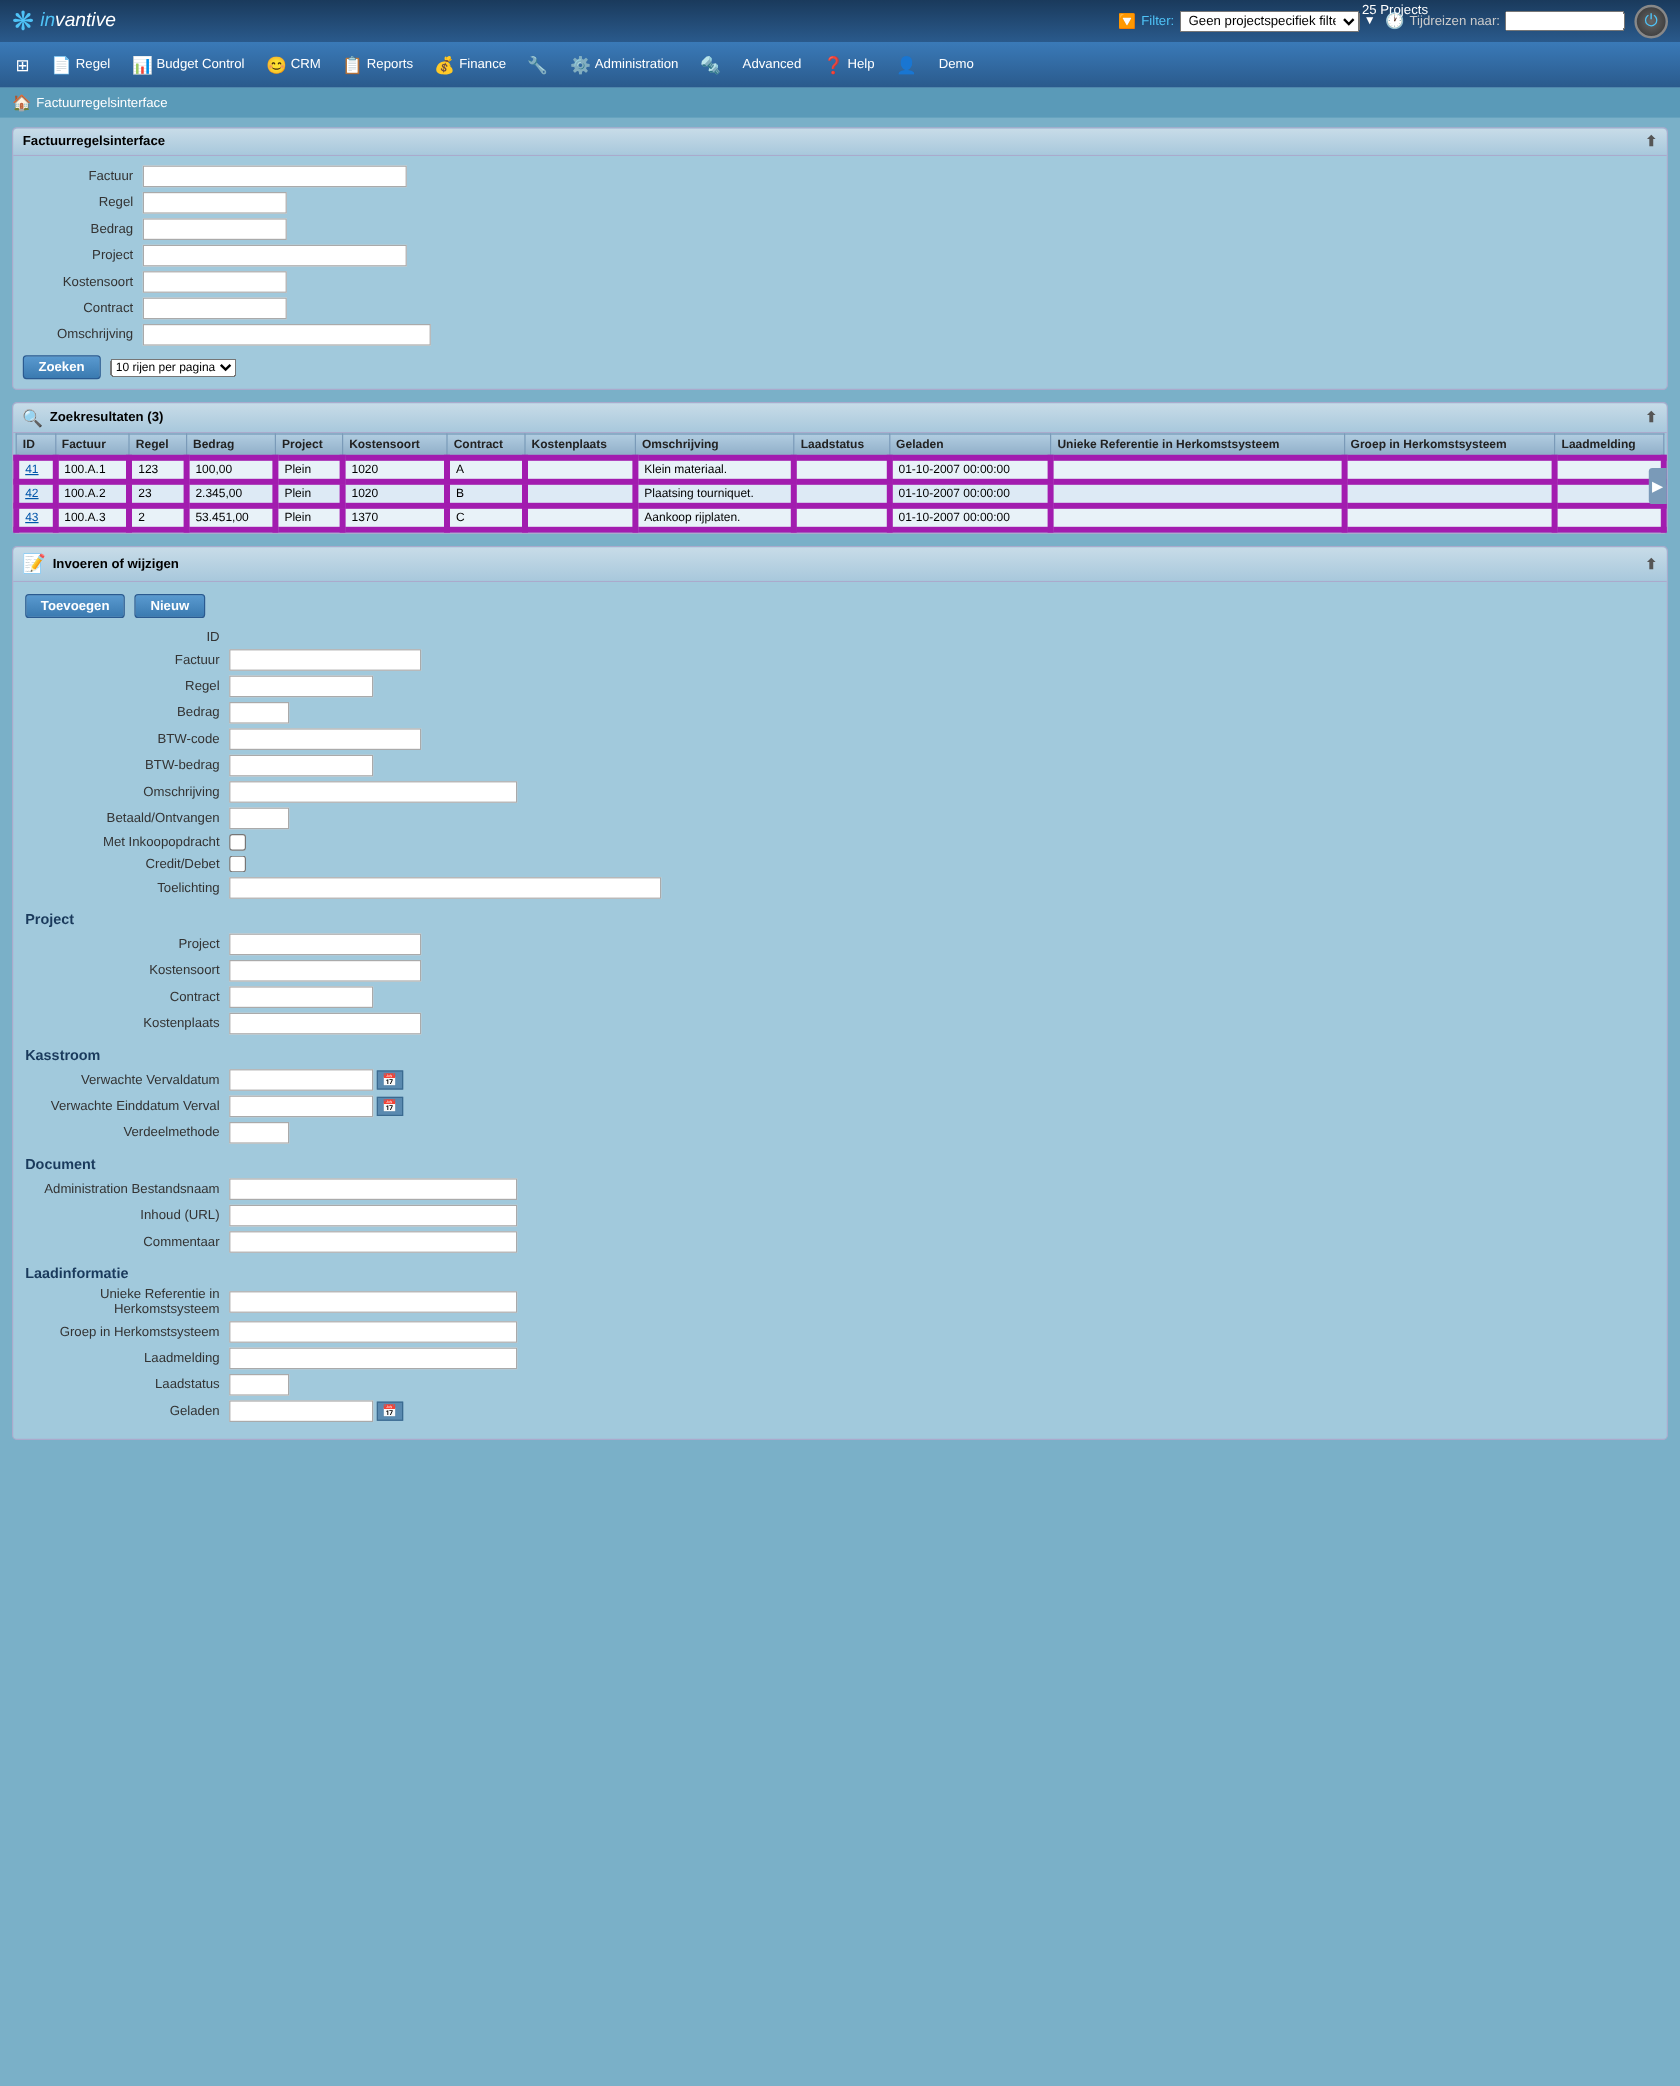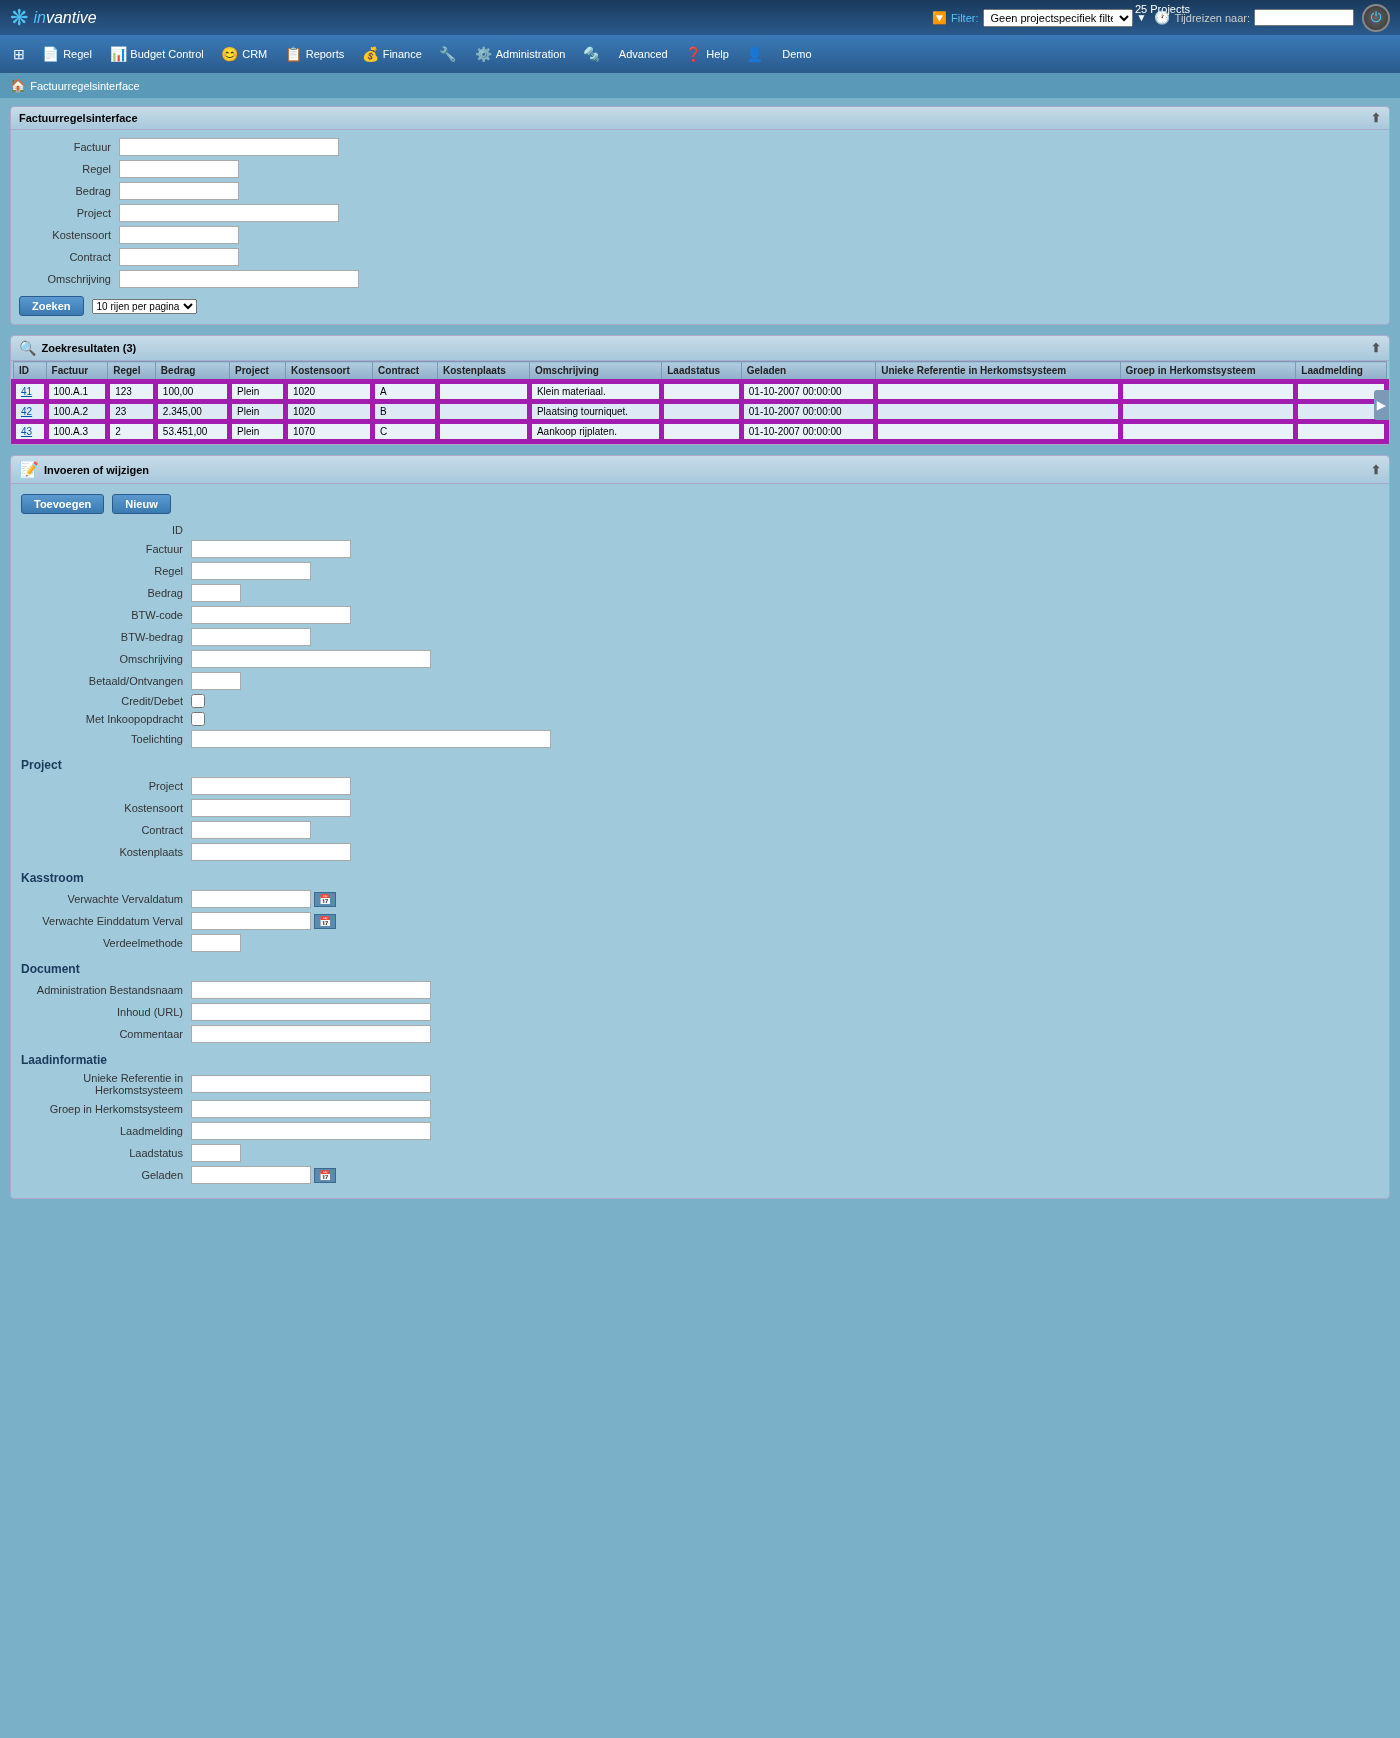--- a/index.html
+++ b/index.html
@@ -349,21 +349,21 @@
       <td></td>
       <td></td>
       <td></td>
     </tr>
             <tr>
       <td class="link-cell">43</td>
       <td>100.A.3</td>
       <td>2</td>
       <td>53.451,00</td>
       <td>Plein</td>
-      <td>1070</td>
+      <td>1370</td>
       <td>C</td>
       <td></td>
       <td>Aankoop rijplaten.</td>
       <td></td>
       <td>01-10-2007 00:00:00</td>
       <td></td>
       <td></td>
       <td></td>
     </tr>
           </tbody>
@@ -412,25 +412,25 @@
       </div>
       <div class="edit-form-row">
         <span class="edit-label">Omschrijving</span>
         <input type="text" class="edit-input edit-input-xl" style="">
       </div>
       <div class="edit-form-row">
         <span class="edit-label">Betaald/Ontvangen</span>
         <input type="text" class="edit-input edit-input-sm" style="">
       </div>
       <div class="edit-form-row">
+        <span class="edit-label">Met Inkoopopdracht</span>
+        <input type="checkbox" class="edit-input-checkbox" style="">
+      </div>
+      <div class="edit-form-row">
         <span class="edit-label">Credit/Debet</span>
-        <input type="checkbox" class="edit-input-checkbox" style="">
-      </div>
-      <div class="edit-form-row">
-        <span class="edit-label">Met Inkoopopdracht</span>
         <input type="checkbox" class="edit-input-checkbox" style="">
       </div>
       <div class="edit-form-row">
         <span class="edit-label">Toelichting</span>
         <input type="text" style="width: 360px;" class="edit-input">
       </div>
 
       <div class="section-title">Project</div>
       <div class="edit-form-row">
         <span class="edit-label">Project</span>

